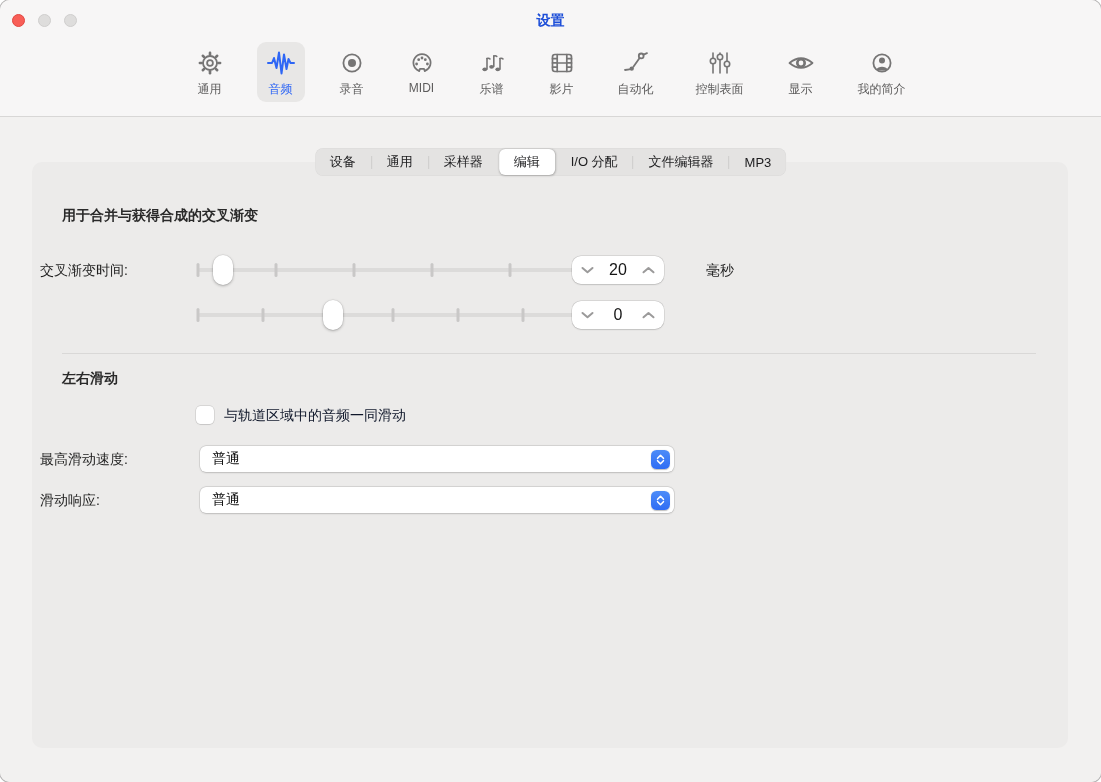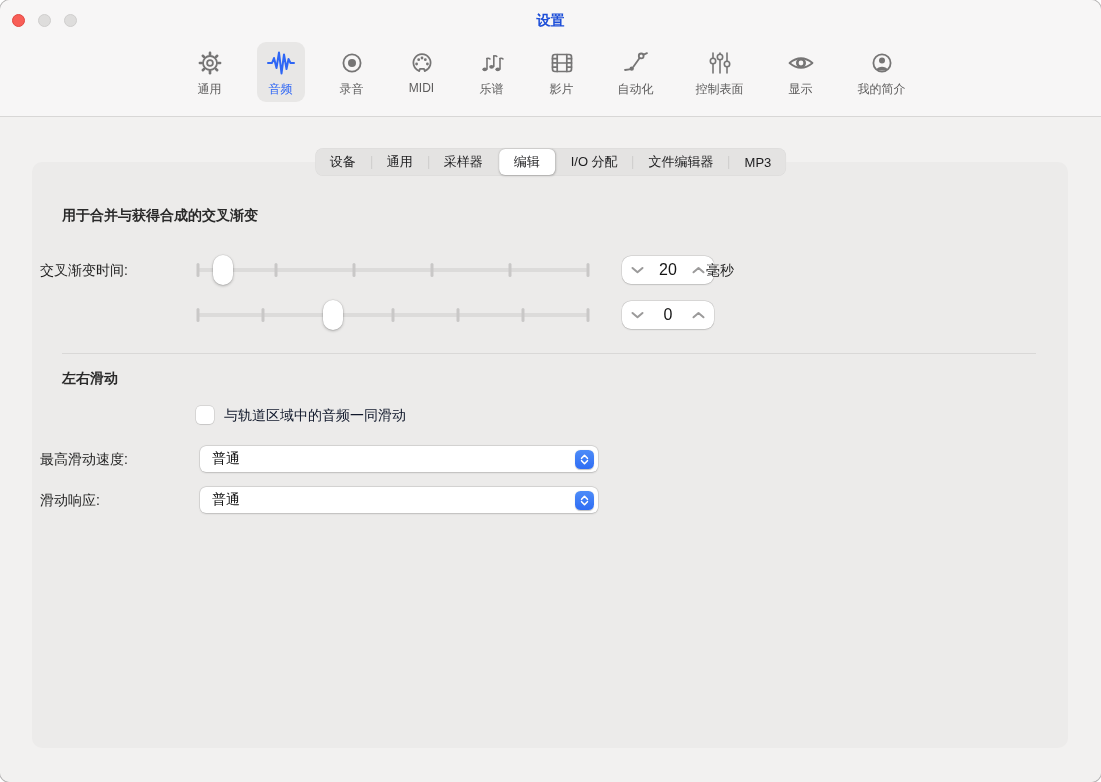--- a/index.html
+++ b/index.html
@@ -51,31 +51,31 @@
   .h28 { height:28px; line-height:28px; }
   .h26 { height:26px; line-height:26px; }
   .slider { position:absolute; left:198px; width:390px; height:28px; }
   .track { position:absolute; left:0; right:0; top:12px; height:4px;
     background:#dcdbda; border-radius:2px; }
   .tick { position:absolute; top:7px; width:3px; height:14px; background:#c9c8c7;
     border-radius:1.5px; transform:translateX(-50%); }
   .thumb { position:absolute; top:-1px; width:20px; height:30px; background:#ffffff;
     border-radius:10px; transform:translateX(-50%);
     box-shadow:0 0 0 0.5px rgba(0,0,0,.08), 0 1px 3px rgba(0,0,0,.28); cursor:pointer; }
-  .stepper { position:absolute; left:622px; width:92px; height:28px; background:#ffffff;
+  .stepper { position:absolute; left:572px; width:92px; height:28px; background:#ffffff;
     border-radius:9px; box-shadow:0 0 0 0.5px rgba(0,0,0,.13), 0 0.5px 1.5px rgba(0,0,0,.12);
     display:flex; align-items:center; padding:0 9px; }
   .stepper .val { flex:1; text-align:center; font-size:16px; color:#151515; }
   .stepper svg { stroke:#9b9a9a; fill:none; stroke-width:2; stroke-linecap:round; stroke-linejoin:round; }
   .unit { position:absolute; left:706px; font-size:14px; color:#1f1f1f; }
   .divider { position:absolute; left:62px; width:974px; height:1px; background:#d9d8d7; }
   .checkbox { position:absolute; left:196px; width:18px; height:18px; background:#ffffff;
     border-radius:4.5px; box-shadow:0 0 0 0.5px rgba(0,0,0,.16), 0 0.5px 1px rgba(0,0,0,.08); cursor:pointer; }
   .chk-label { position:absolute; left:224px; font-size:14px; color:#0f172a; height:18px; line-height:19px; }
-  .popup { position:absolute; left:200px; width:398px; height:26px; background:#ffffff;
+  .popup { position:absolute; left:200px; width:474px; height:26px; background:#ffffff;
     border-radius:6px; box-shadow:0 0 0 0.5px rgba(0,0,0,.14), 0 0.5px 2px rgba(0,0,0,.14);
     display:flex; align-items:center; padding:0 4px 0 12px; cursor:pointer;justify-content:center; }
   .popup .pval { flex:1; font-size:14px; color:#111; }
   .popup .pbtn { width:19px; height:19px; border-radius:5.5px;
     background:linear-gradient(#4d8cf8,#2f6df4); display:flex; align-items:center; justify-content:center;
     box-shadow:0 0.5px 1px rgba(0,0,0,.25); }
   .popup .pbtn svg { stroke:#ffffff; fill:none; stroke-width:2; stroke-linecap:round; stroke-linejoin:round; }
 </style>
 </head>
 <body>

